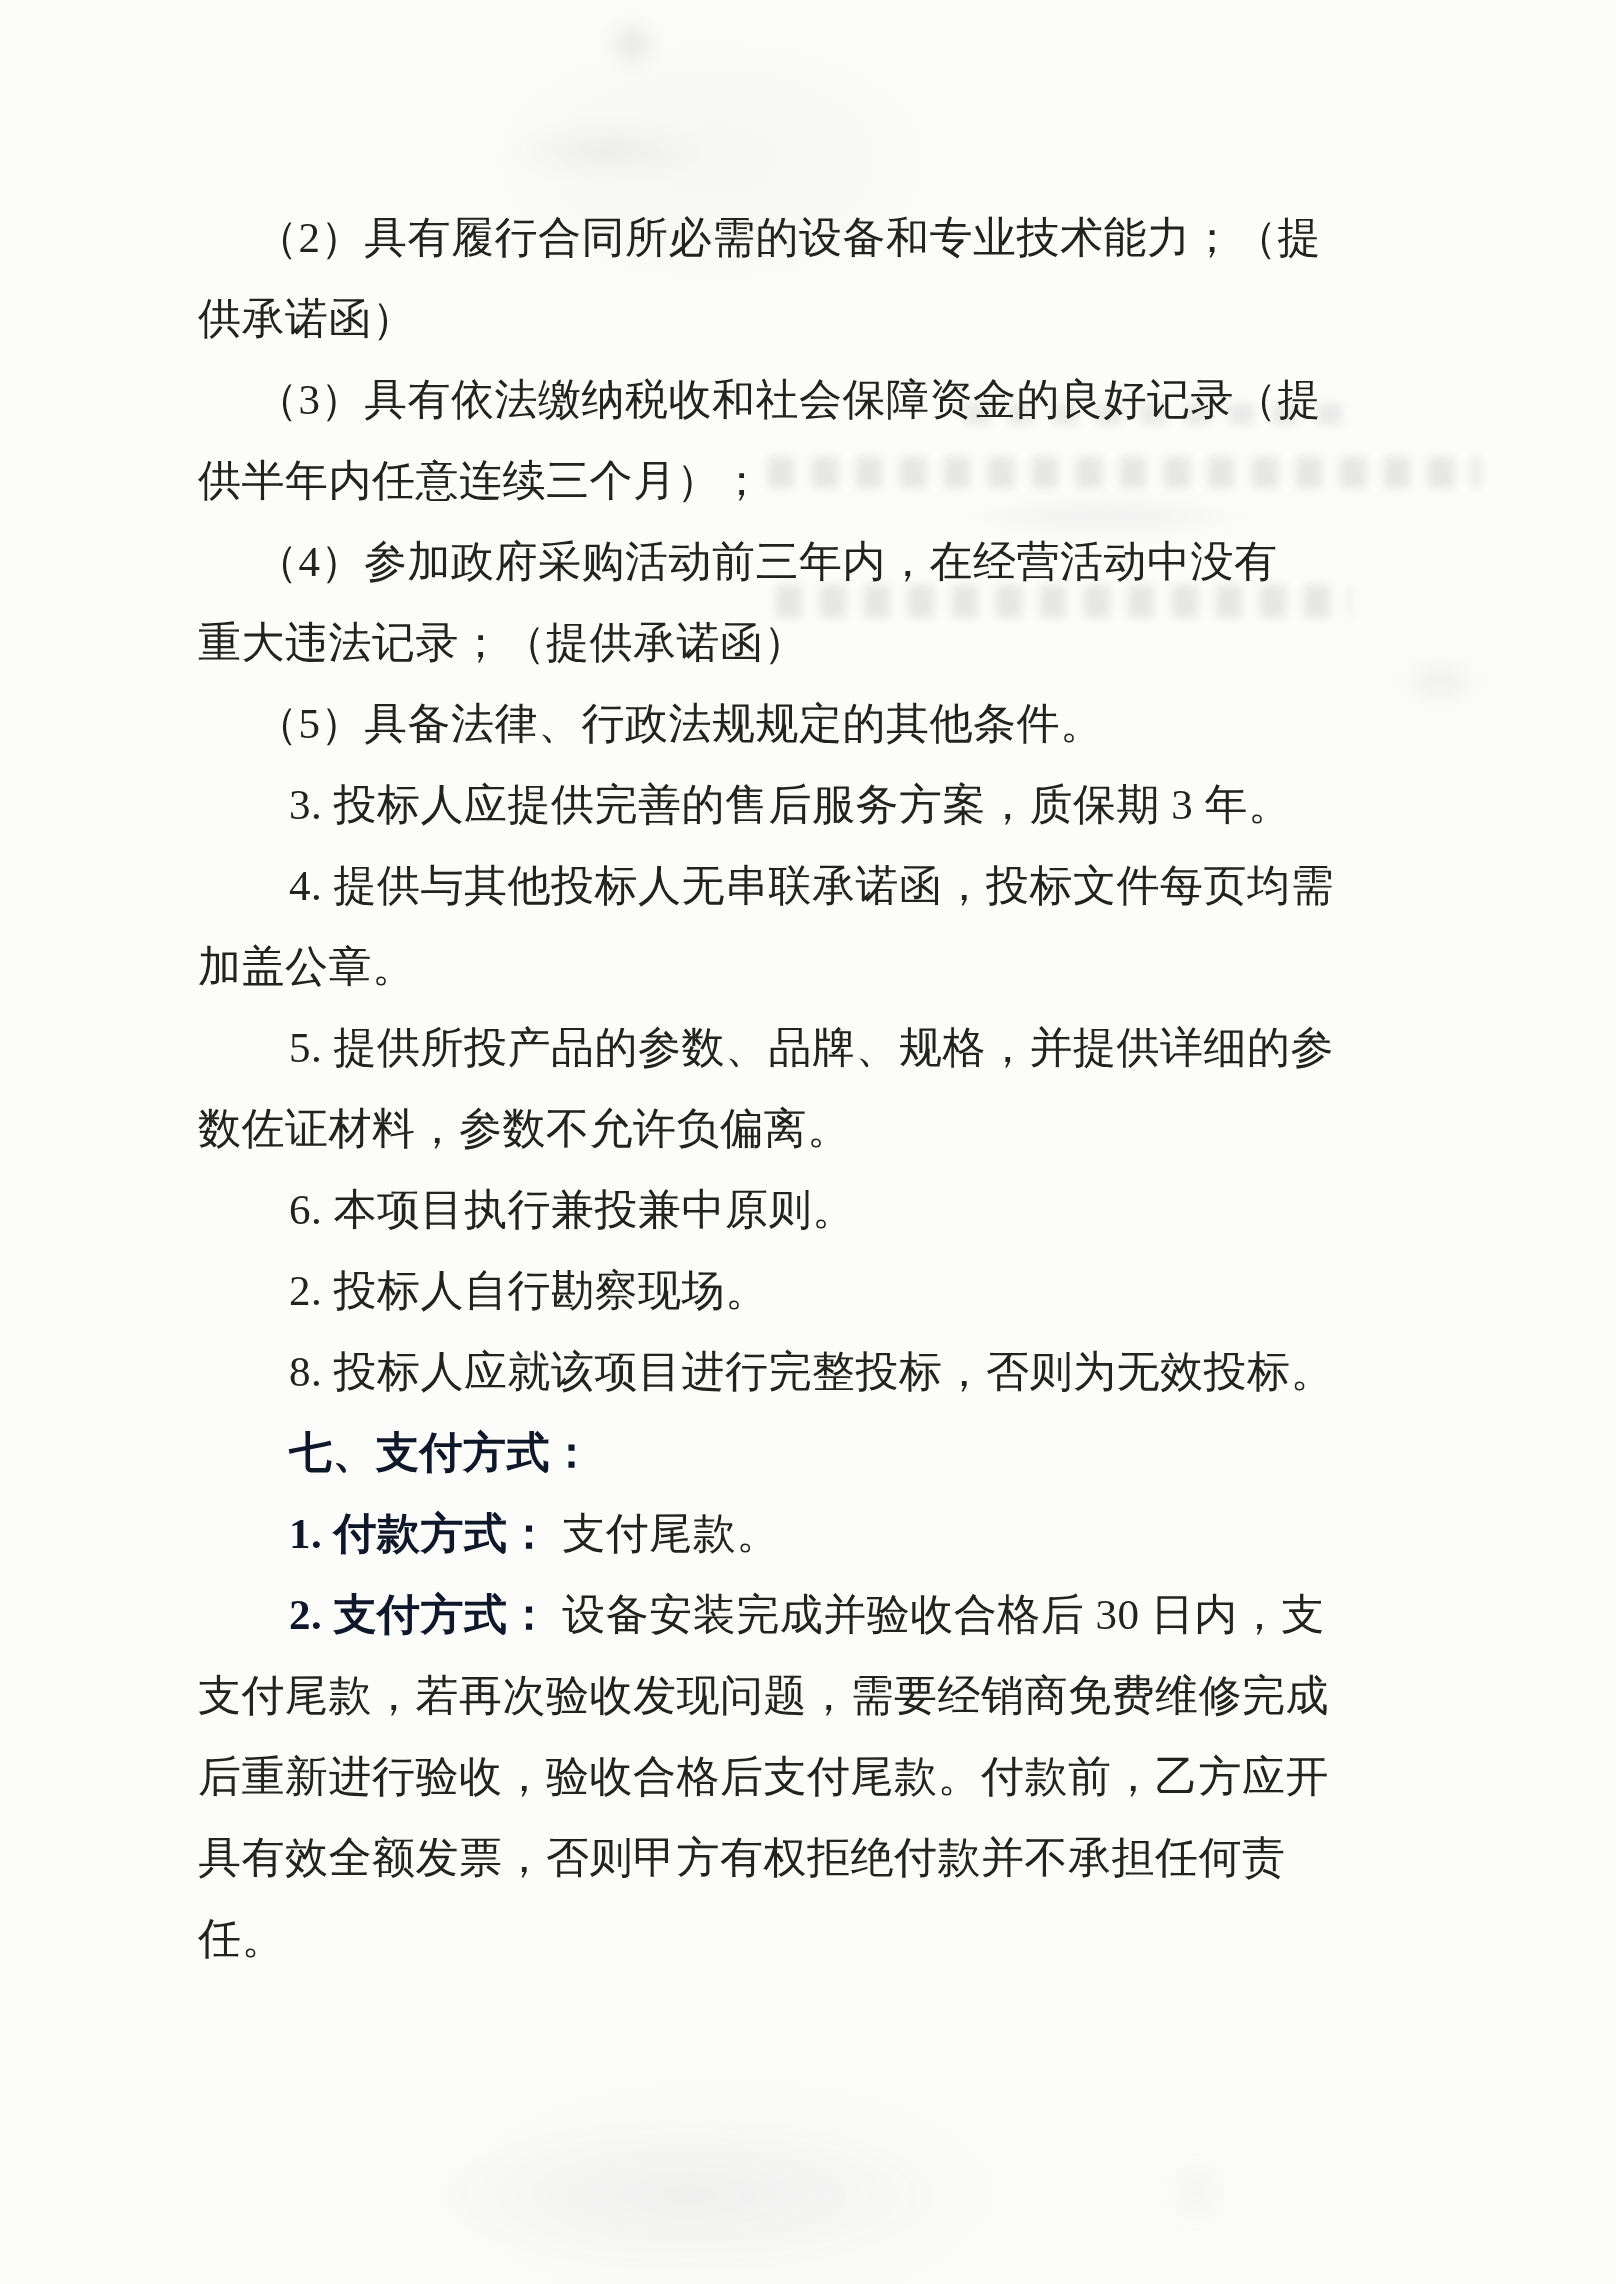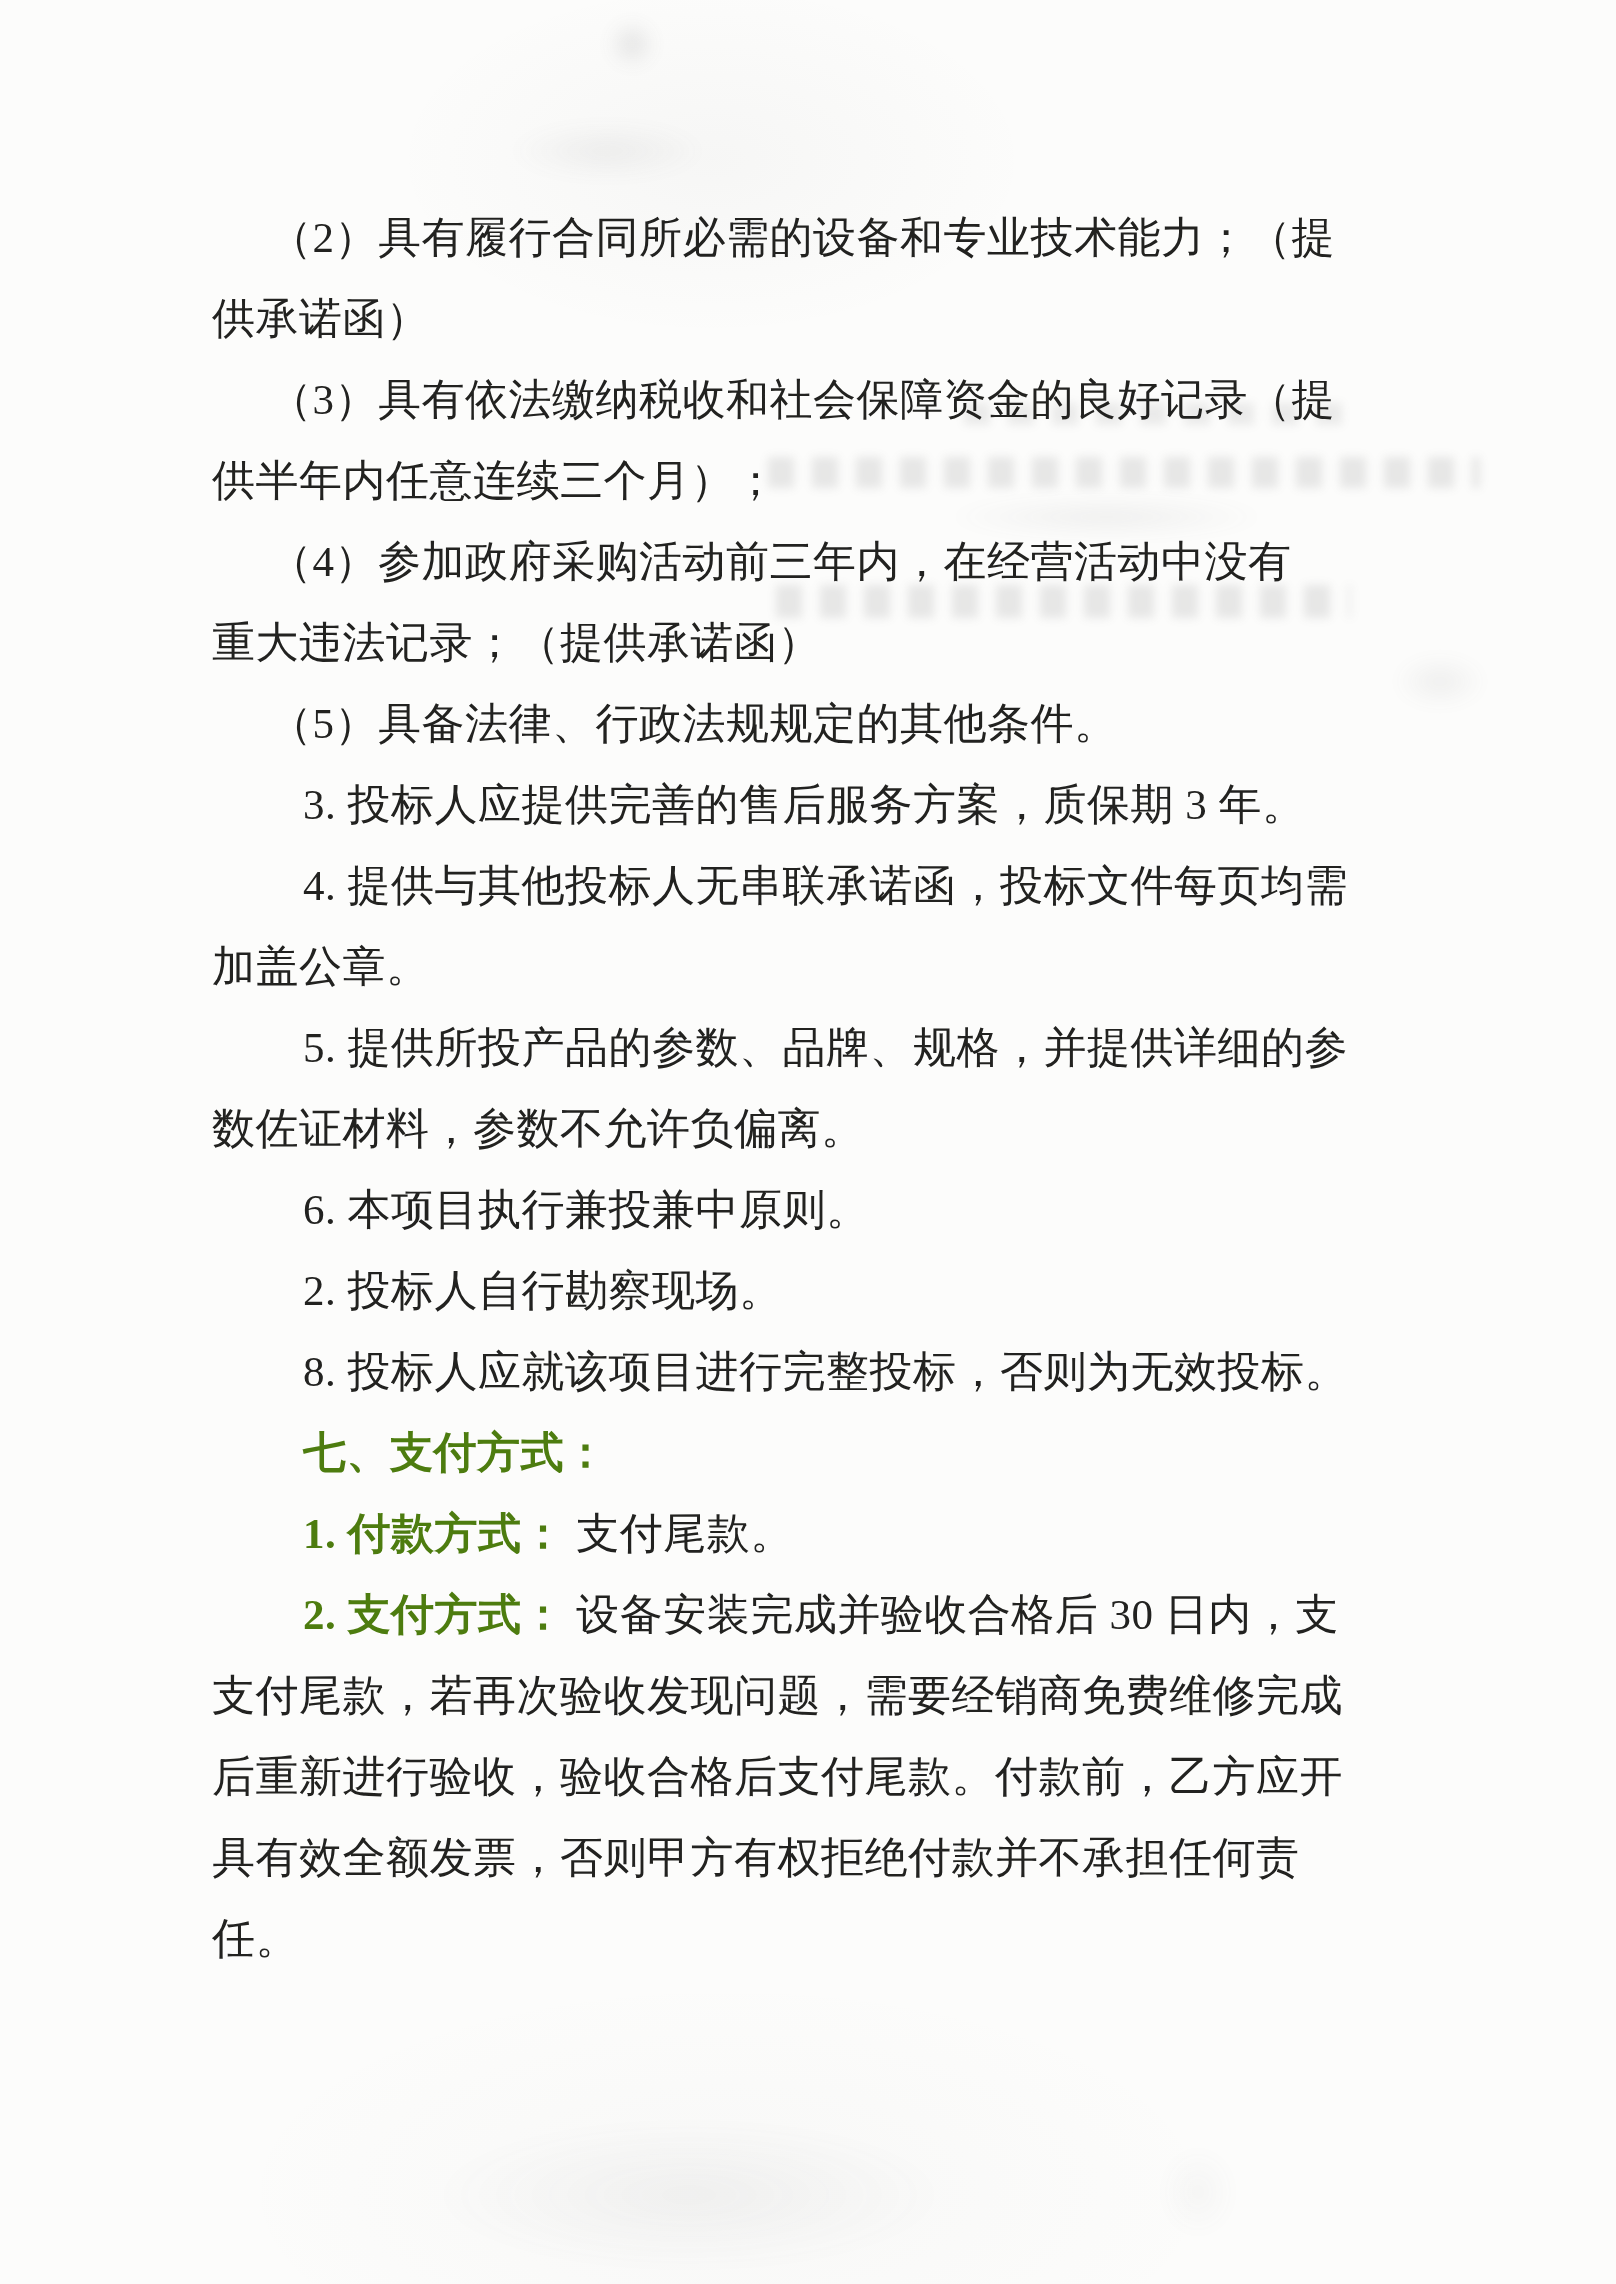--- a/index.html
+++ b/index.html
@@ -18,35 +18,35 @@
   .scan-tint {
     position: absolute;
     inset: 0;
     background:
       radial-gradient(ellipse 458px 254px at 44% 7%, rgba(90,90,90,0.035), transparent 70%),
       radial-gradient(ellipse 712px 305px at 45% 96%, rgba(120,120,120,0.03), transparent 70%);
     pointer-events: none;
   }
   .doc-body {
     position: absolute;
-    left: 212px;
+    left: 198px;
     top: 197px;
     width: 1231px;
   }
   .line {
     height: 81px;
     line-height: 81px;
     font-size: 43px;
     color: #222220;
     white-space: nowrap;
     letter-spacing: 0.5px;
   }
   .indent-paren { padding-left: 57px; }
   .indent-num   { padding-left: 91px; }
-  .seg-bold { font-weight: 700; color: #4d7c0f; }
+  .seg-bold { font-weight: 700; color: #0f172a; }
   
   .ghost {
     position: absolute;
     pointer-events: none;
   }
   .ghost-row {
     background: repeating-linear-gradient(90deg,
       rgba(110,110,112,0.75) 0px, rgba(110,110,112,0.75) 26.4px,
       rgba(110,110,112,0.0) 26.4px, rgba(110,110,112,0.0) 44px);
     filter: blur(4.6px);

